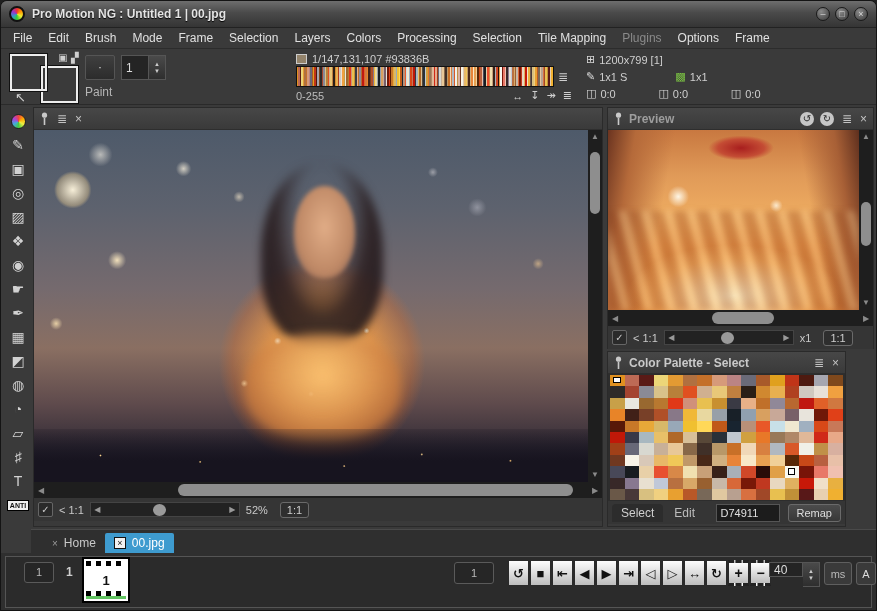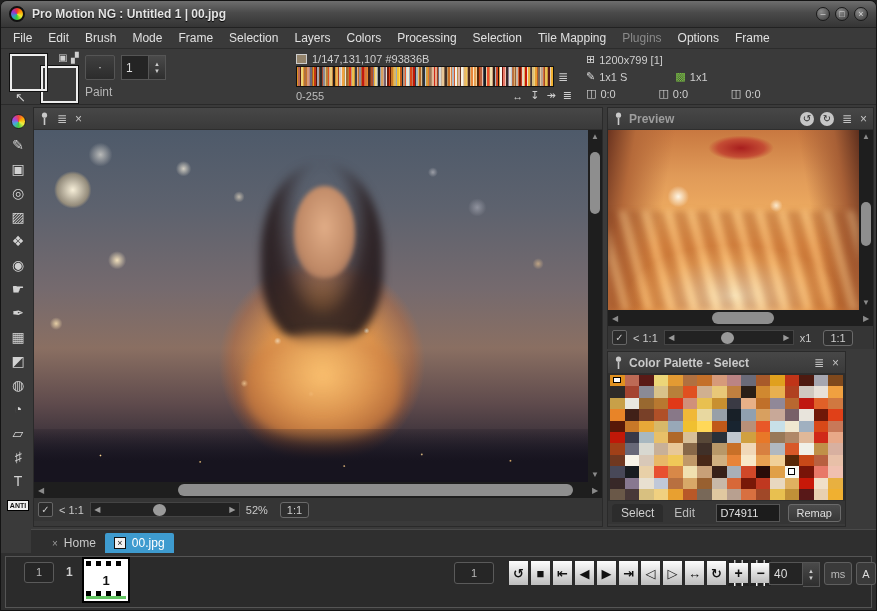--- a/index.html
+++ b/index.html
@@ -190,21 +190,21 @@
   .film-green { position:absolute; left:0; right:0; bottom:0; height:3px; background:#62c462; }
   .cur-btn { position:absolute; left:448px; top:5px; width:40px; height:22px; background:#262626;
     border:1px solid #5a5a5a; border-radius:3px; color:#b8b8b8; font-size:11px; text-align:center;
     line-height:20px; }
   .playback { position:absolute; left:502px; top:3px; display:flex; }
   .pb { width:21px; height:26px; margin-right:1px; background:linear-gradient(180deg,#fdfdfd,#bdbdbd);
     border:1px solid #2a2a2a; color:#111; font-size:13px; font-weight:bold; display:flex;
     align-items:center; justify-content:center; }
   .pb.film { border-top:3px dashed #222; border-bottom:3px dashed #222; font-size:14px; }
   .delay-spin { position:absolute; left:763px; top:5px; }
-  .delay-spin input { width:34px; height:23px; }
+  .delay-spin input { width:34px; height:15px; }
   .msbtn { position:absolute; left:818px; top:5px; width:28px; height:23px; background:#3a3a3a;
     border:1px solid #5f5f5f; border-radius:3px; color:#b9b9b9; font-size:11px; }
   .abtn { position:absolute; left:850px; top:5px; width:20px; height:23px; background:#3a3a3a;
     border:1px solid #5f5f5f; border-radius:3px; color:#dcdcdc; font-size:11px; }
 </style>
 </head>
 <body>
 
 <div class="app">
 

